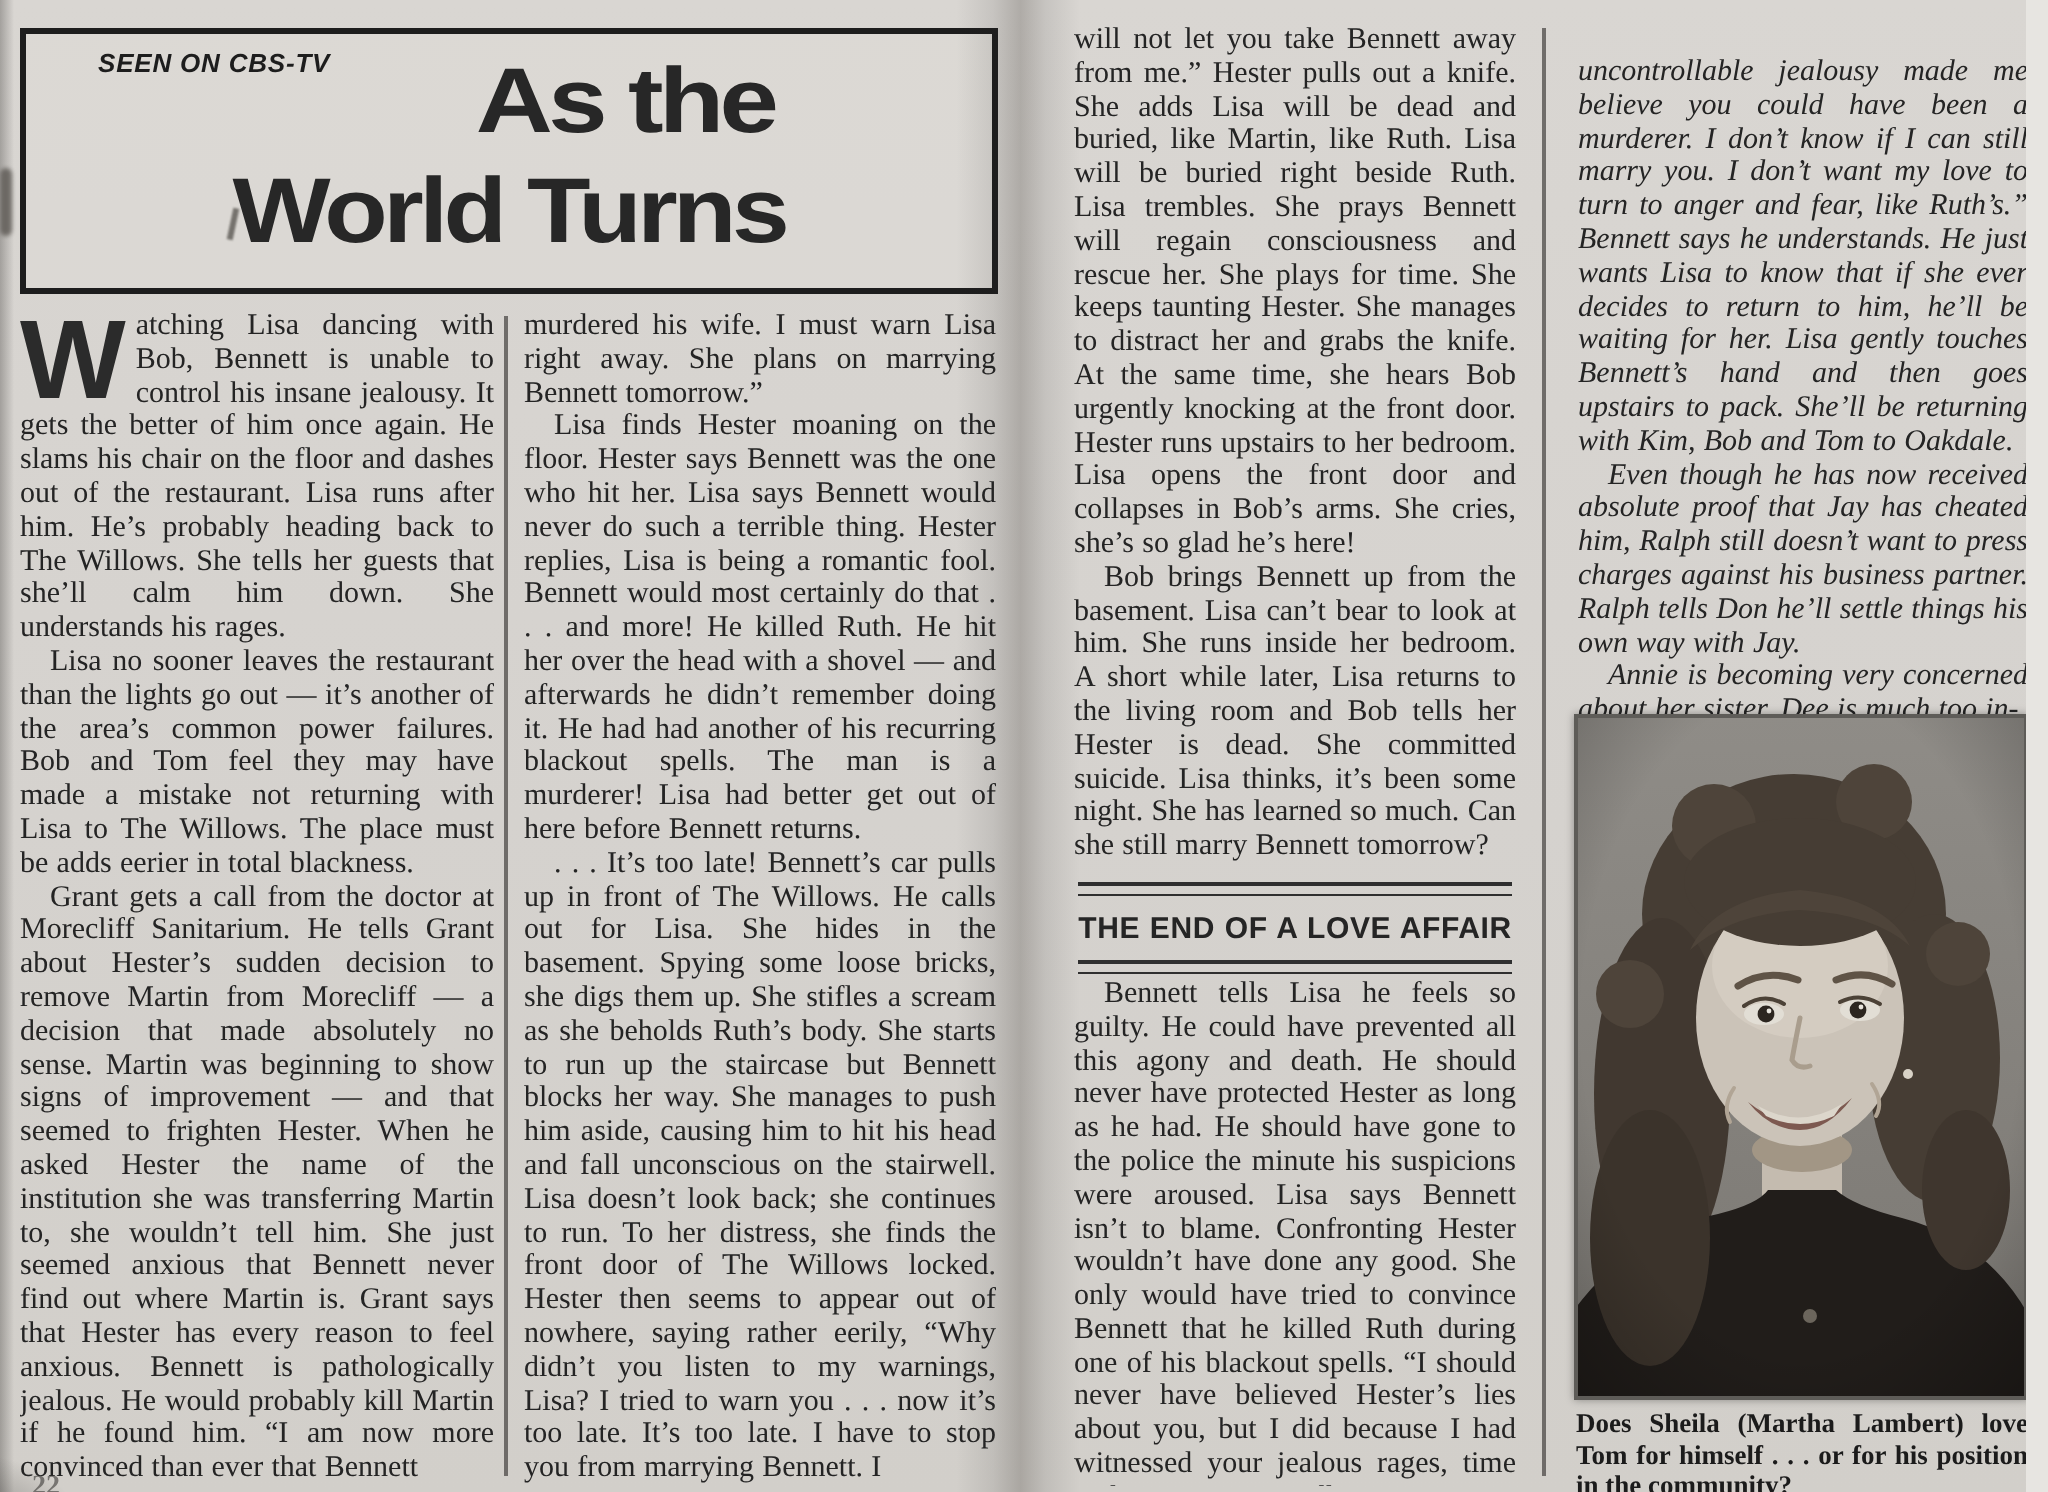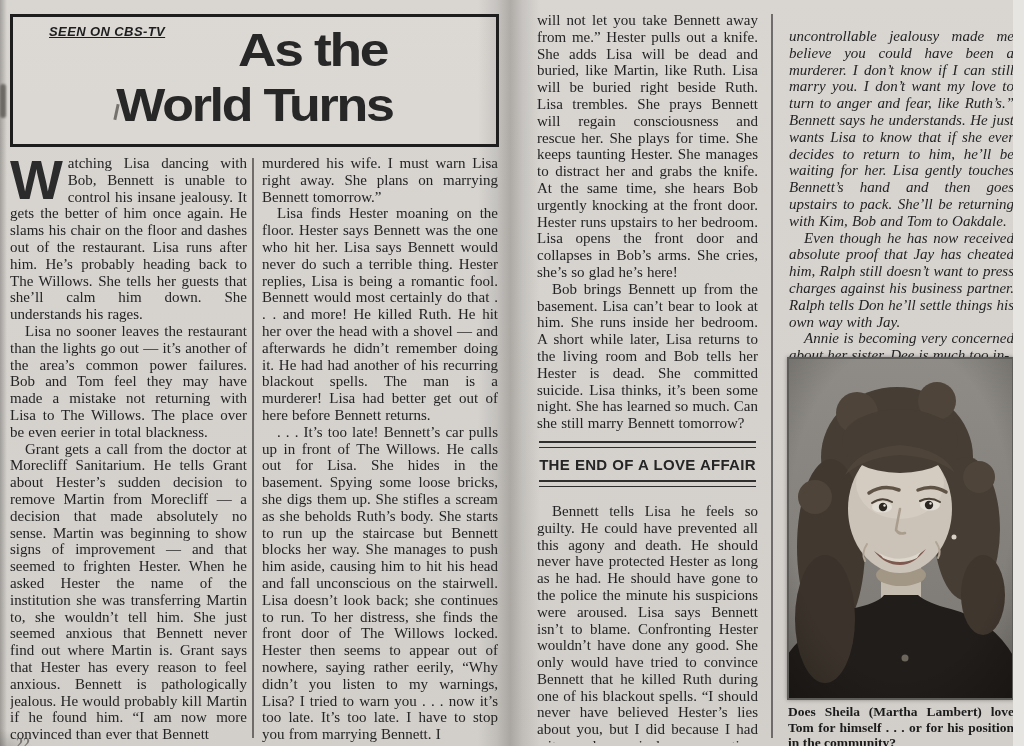--- a/index.html
+++ b/index.html
@@ -13,21 +13,21 @@
   .gutter{position:absolute;left:478px;top:0;width:62px;height:746px;pointer-events:none;
     background:linear-gradient(90deg,rgba(0,0,0,0) 0%,rgba(35,35,35,.10) 30%,rgba(55,50,45,.26) 52%,rgba(35,35,35,.10) 72%,rgba(0,0,0,0) 100%);}
   .edge-right{position:absolute;left:1013px;top:0;width:11px;height:746px;background:linear-gradient(90deg,#dedbd7,#ecuador e9e7e3);background:#e7e5e1;}
   .edge-left{position:absolute;left:0;top:0;width:7px;height:746px;background:linear-gradient(90deg,rgba(40,38,36,.30),rgba(40,38,36,0));}
   .smudge1{position:absolute;left:0;top:84px;width:6px;height:34px;background:#5a5651;border-radius:3px;filter:blur(1px);opacity:.8;}
   .smudge2{position:absolute;left:115px;top:104px;width:3px;height:16px;background:#4a4742;transform:rotate(12deg);filter:blur(.5px);opacity:.7;}
   .corner-shadow{position:absolute;left:-18px;top:726px;width:60px;height:40px;background:radial-gradient(ellipse at left bottom,rgba(30,28,26,.45),rgba(0,0,0,0) 70%);}
 
   
   .title-box{position:absolute;left:10px;top:14px;width:483px;height:127px;border:3px solid #1d1d1d;background:rgba(226,223,219,.35);}
-  .kicker{position:absolute;left:36px;top:8px;font:italic 700 13px/1 "Liberation Sans",sans-serif;letter-spacing:.4px;color:#1d1d1d;text-decoration:underline;}
+  .kicker{position:absolute;left:36px;top:8px;font:italic 700 13px/1 "Liberation Sans",sans-serif;letter-spacing:.4px;color:#1d1d1d;}
   .headline{position:absolute;left:0;right:0;top:6px;text-align:center;
     font-family:"Liberation Sans",sans-serif;font-weight:700;font-size:46px;line-height:55px;
     letter-spacing:-2px;color:#272727;}
   .headline .t1{transform:translateX(58px) scaleX(1.16);}
   .headline .t2{transform:scaleX(1.13);}
 
   
   .col{position:absolute;overflow:hidden;text-align:justify;font-size:15px;line-height:16.8px;
     hyphens:auto;-webkit-hyphens:auto;word-spacing:.4px;}
   .col p{margin:0;text-indent:15px;}
@@ -38,21 +38,21 @@
   .col4{left:789px;top:28px;width:225px;height:343px;font-style:italic;}
   .it{}
   .dropcap{float:left;font:700 56px/44px "Liberation Sans",sans-serif;color:#2b2b2b;
     margin:3px 7px 0 0;letter-spacing:-2px;}
 
   .vrule{position:absolute;width:2px;background:#4c4a47;opacity:.75;}
   .vrule1{left:252px;top:158px;height:580px;}
   .vrule2{left:771px;top:14px;height:724px;}
 
   
-  .subhead-block{margin:9px 2px 16px 2px;}
+  .subhead-block{margin:9px 2px 2px 2px;}
   .dbl-rule{height:4px;border-top:2px solid #2f2f2f;border-bottom:1px solid #2f2f2f;}
   .subhead-text{margin:9px 0 8px 0;text-align:center;font:700 15px/1 "Liberation Sans",sans-serif;
     letter-spacing:.3px;color:#252525;text-indent:0;}
 
   
   .photo{position:absolute;left:787px;top:357px;width:227px;height:343px;box-shadow:0 0 4px rgba(0,0,0,.35);}
   .photo svg{display:block;width:100%;height:100%;}
   .caption{position:absolute;left:788px;top:704px;width:226px;text-align:justify;
     font:700 13.5px/15.5px "Liberation Serif",serif;color:#1b1b1b;}
 
@@ -66,21 +66,21 @@
   <div class="title-box">
     <div class="kicker">SEEN ON CBS-TV</div>
     <div class="headline">
       <div class="t1">As the</div>
       <div class="t2">World Turns</div>
     </div>
   </div>
 
   <div class="col col1">
     <p class="noindent"><span class="dropcap">W</span><span><span>atching Lisa dancing with Bob, Bennett is unable to control his insane jealousy. It gets the better of him once again. He slams his chair on the floor and dashes out of the restaurant. Lisa runs after him. He’s probably heading back to </span><span class="it">The Willows</span><span>. She tells her guests that she’ll calm him down. She understands his rages.</span></span></p>
-    <p><span><span>Lisa no sooner leaves the restaurant than the lights go out — it’s another of the area’s common power failures. Bob and Tom feel they may have made a mistake not returning with Lisa to </span><span class="it">The Willows</span><span>. The place over be even eerier in total blackness.</span></span></p>
+    <p><span><span>Lisa no sooner leaves the restaurant than the lights go out — it’s another of the area’s common power failures. Bob and Tom feel they may have made a mistake not returning with Lisa to </span><span class="it">The Willows</span><span>. The place must be adds eerier in total blackness.</span></span></p>
     <p><span><span>Grant gets a call from the doctor at </span><span class="it">Morecliff Sanitarium</span><span>. He tells Grant about Hester’s sudden decision to remove Martin from </span><span class="it">Morecliff — a decision</span><span> that made absolutely no sense. Martin was beginning to show signs of improvement — and that seemed to frighten Hester. When he asked Hester the name of the institution she was transferring Martin to, she wouldn’t tell him. She just seemed anxious that Bennett never find out where Martin is. Grant says that Hester has every reason to feel anxious. Bennett is pathologically jealous. He would probably kill Martin if he found him. “I am now more convinced than ever that Bennett</span></span></p>
   </div>
 
   <div class="col col2">
     <p class="noindent"><span><span>murdered his wife. I must warn Lisa right away. She plans on marrying Bennett tomorrow.”</span></span></p>
     <p><span><span>Lisa finds Hester moaning on the floor. Hester says Bennett was the one who hit her. Lisa says Bennett would never do such a terrible thing. Hester replies, Lisa is being a romantic fool. Bennett would most certainly do that . . . and more! He killed Ruth. He hit her over the head with a shovel — and afterwards he didn’t remember doing it. He had had another of his recurring blackout spells. The man is a murderer! Lisa had better get out of here before Bennett returns.</span></span></p>
     <p><span><span>. . . It’s too late! Bennett’s car pulls up in front of </span><span class="it">The Willows</span><span>. He calls out for Lisa. She hides in the basement. Spying some loose bricks, she digs them up. She stifles a scream as she beholds Ruth’s body. She starts to run up the staircase but Bennett blocks her way. She manages to push him aside, causing him to hit his head and fall unconscious on the stairwell. Lisa doesn’t look back; she continues to run. To her distress, she finds the front door of </span><span class="it">The Willows</span><span> locked. Hester then seems to appear out of nowhere, saying rather eerily, “Why didn’t you listen to my warnings, Lisa? I tried to warn you . . . now it’s too late. It’s too late. I have to stop you from marrying Bennett. I</span></span></p>
   </div>
 
   <div class="col col3">

